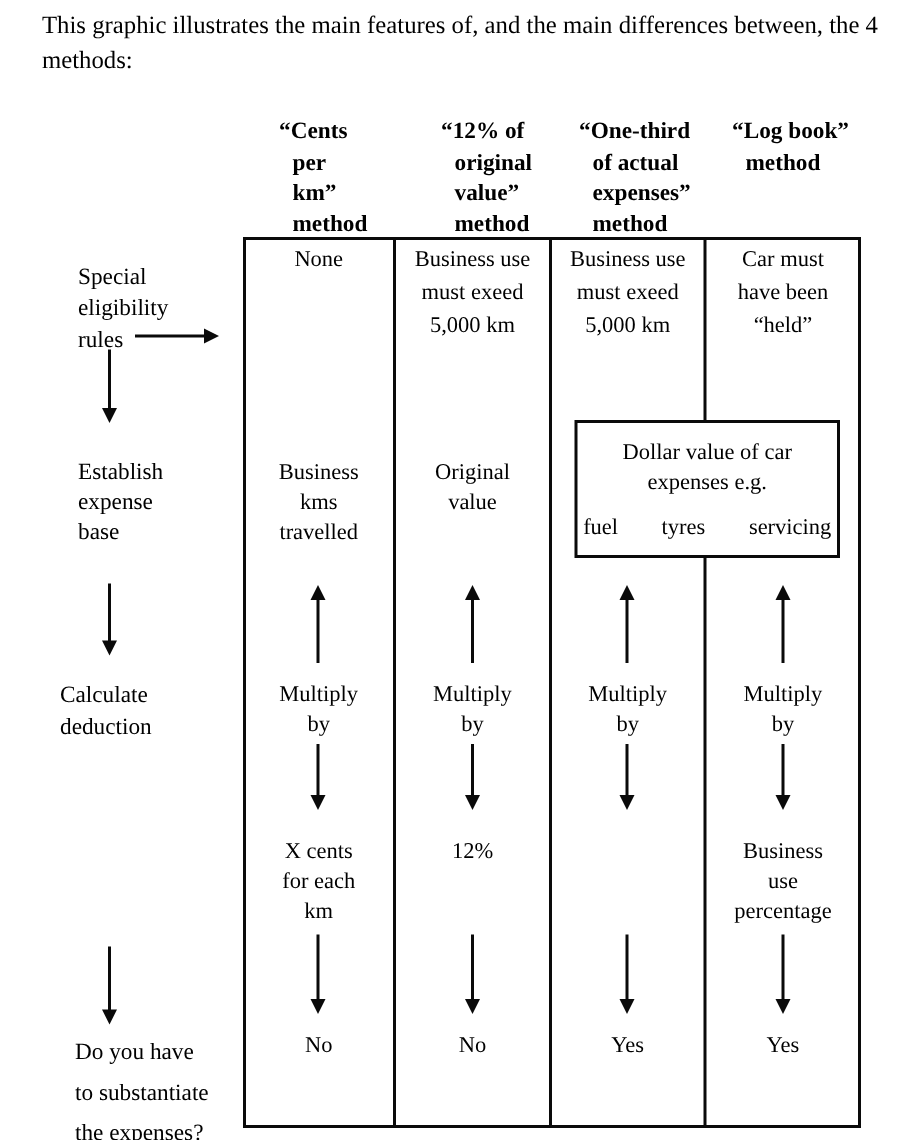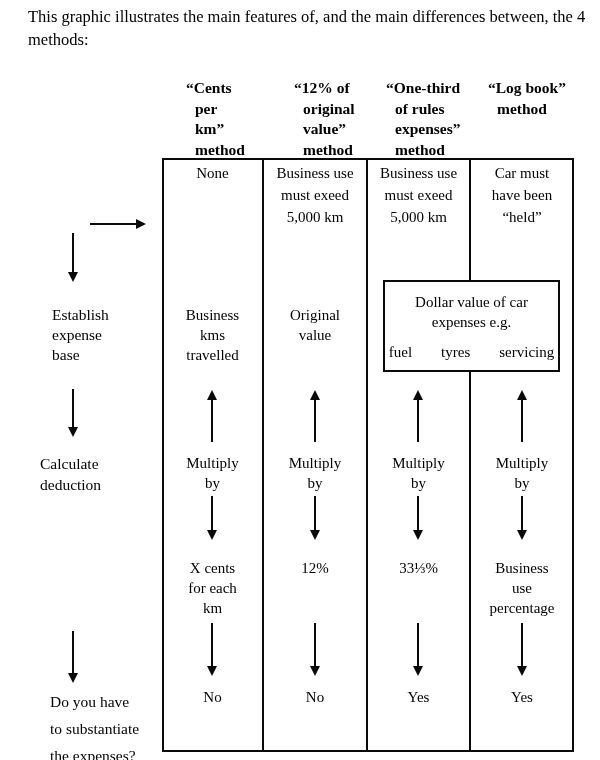--- a/index.html
+++ b/index.html
@@ -89,31 +89,34 @@
 
   <div class="colhead h1">“Cents
 per
 km”
 method</div>
   <div class="colhead h2">“12% of
 original
 value”
 method</div>
   <div class="colhead h3">“One-third
-of rules
+of actual
 expenses”
 method</div>
   <div class="colhead h4">“Log book”
 method</div>
 
   <div class="tframe"></div>
   <div class="vline v1"></div>
   <div class="vline v2"></div>
   <div class="vline v3"></div>
 
+  <div class="rowlabel lbl-elig">Special
+eligibility
+rules</div>
   <div class="ar-right" style="left:90px;top:219px;width:56px"></div>
   <div class="ar down" style="left:68px;top:233px;height:49px"></div>
 
   <div class="rowlabel lbl-base">Establish
 expense
 base</div>
   <div class="ar down" style="left:68px;top:389px;height:48px"></div>
 
   <div class="rowlabel lbl-calc">Calculate
 deduction</div>
@@ -166,21 +169,20 @@
 
   <div class="ar down a-mid ax1"></div>
   <div class="ar down a-mid ax2"></div>
   <div class="ar down a-mid ax3"></div>
   <div class="ar down a-mid ax4"></div>
 
   <div class="cell r-rate c1">X cents
 for each
 km</div>
   <div class="cell r-rate c2">12%</div>
-  <div class="cell r-rate c3">33⅓%</div>
   <div class="cell r-rate c4">Business
 use
 percentage</div>
 
   <div class="ar down a-bot ax1"></div>
   <div class="ar down a-bot ax2"></div>
   <div class="ar down a-bot ax3"></div>
   <div class="ar down a-bot ax4"></div>
 
   <div class="cell r-res c1">No</div>

